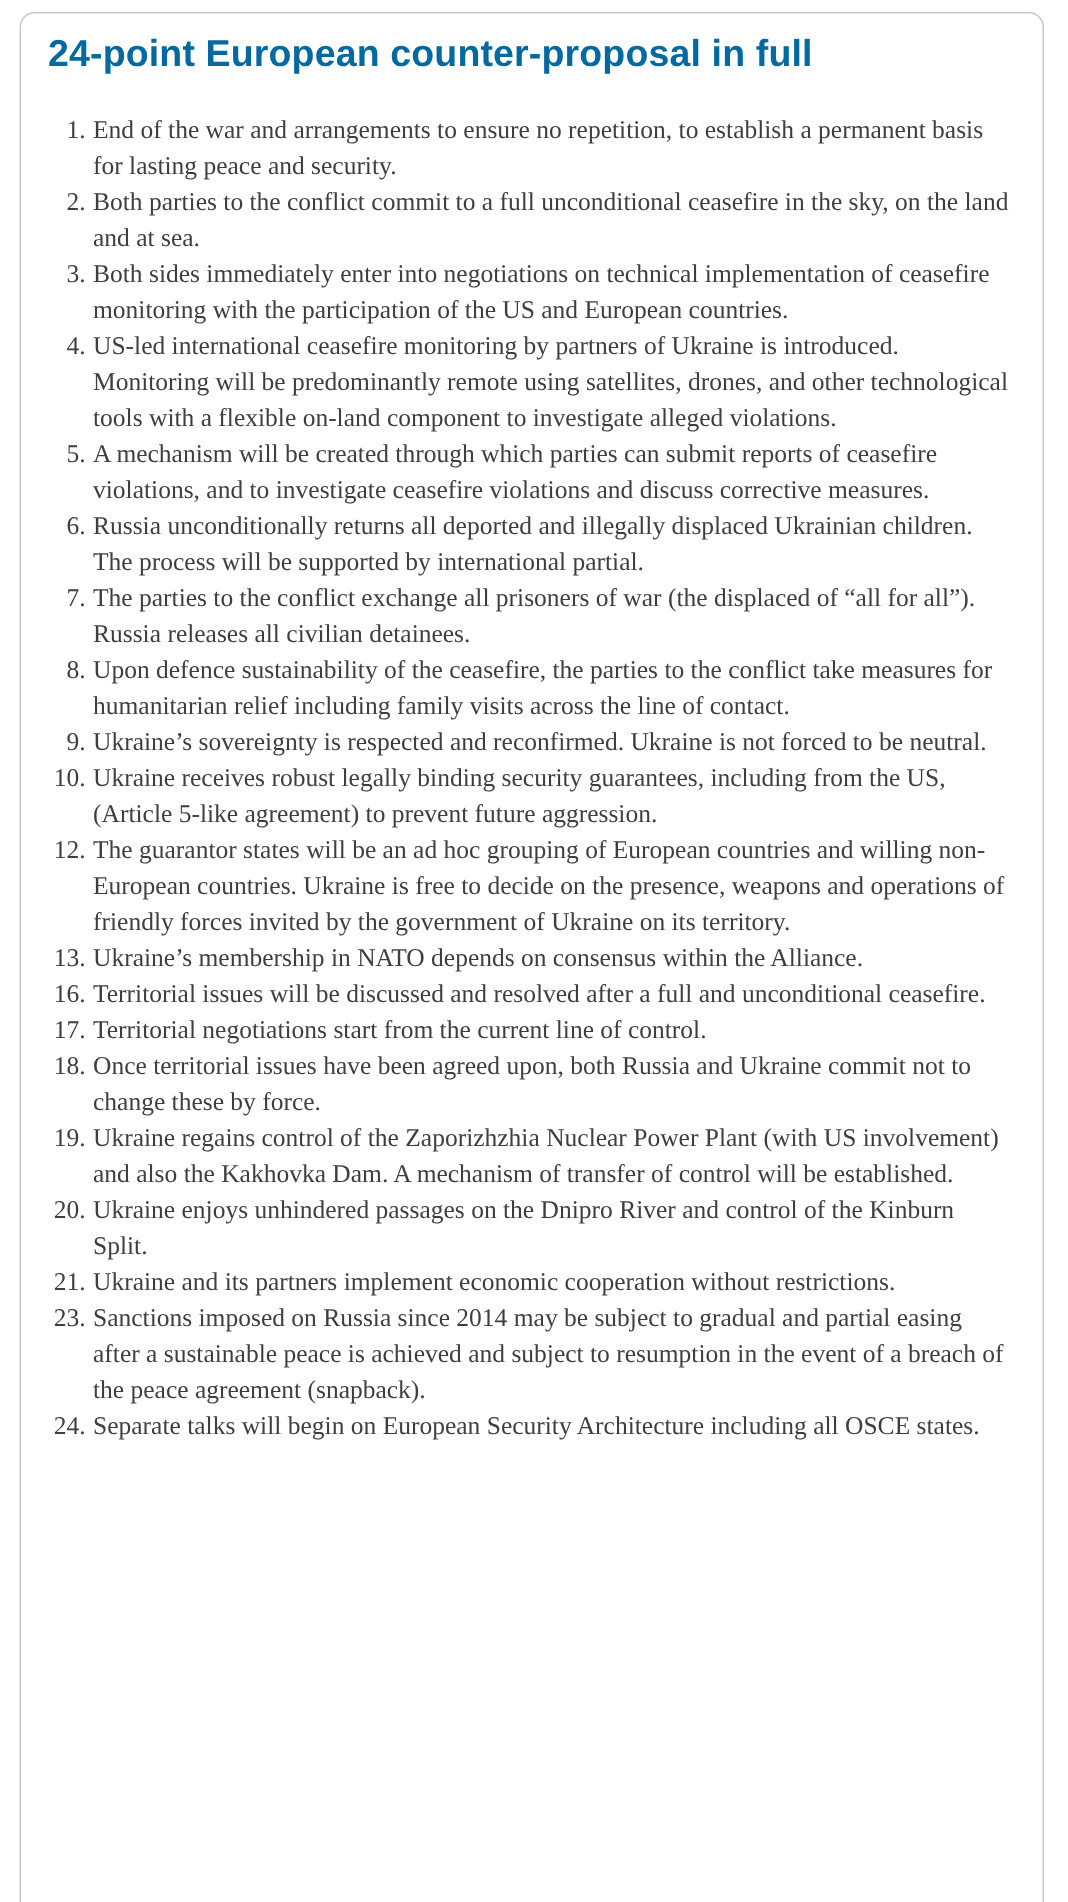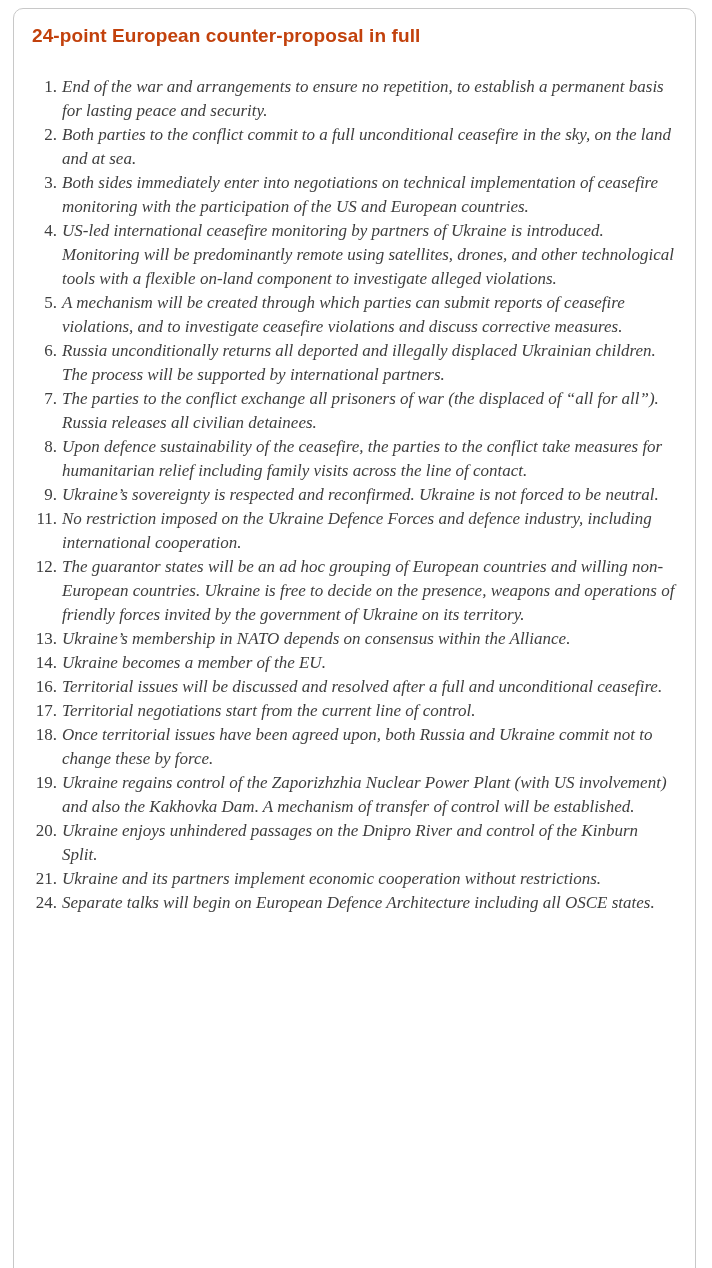--- a/index.html
+++ b/index.html
@@ -20,23 +20,23 @@
     box-sizing: border-box;
     background: #ffffff;
     border: 1px solid #c8c8c8;
     border-radius: 10px;
     padding: 14px 20px 24px 18px;
   }
   .card-title {
     margin: 0;
     font-family: "Liberation Sans", sans-serif;
     font-weight: 700;
-    font-size: 19px;
+    font-size: 25px;
     line-height: 26px;
-    color: #c2410c;
+    color: #0369a1;
     letter-spacing: 0.1px;
   }
   ol.proposal-list {
     list-style: none;
     margin: 26px 0 0 0;
     padding: 0 0 0 15px;
   }
   ol.proposal-list li {
     display: flex;
     align-items: flex-start;
@@ -49,21 +49,20 @@
     flex: 0 0 33px;
     width: 33px;
     box-sizing: border-box;
     margin-left: -18px;
     padding-right: 5px;
     text-align: right;
   }
   ol.proposal-list .txt {
     flex: 1 1 auto;
     max-width: 632px;
-    font-style: italic;
   }
 </style>
 </head>
 <body>
 
 <div class="card">
   <h2 class="card-title">24-point European counter-proposal in full</h2>
   <ol class="proposal-list">
     <li>
         <span class="num">1.</span>
@@ -80,49 +79,45 @@
     <li>
         <span class="num">4.</span>
         <span class="txt">US-led international ceasefire monitoring by partners of Ukraine is introduced. Monitoring will be predominantly remote using satellites, drones, and other technological tools with a flexible on-land component to investigate alleged violations.</span>
       </li>
     <li>
         <span class="num">5.</span>
         <span class="txt">A mechanism will be created through which parties can submit reports of ceasefire violations, and to investigate ceasefire violations and discuss corrective measures.</span>
       </li>
     <li>
         <span class="num">6.</span>
-        <span class="txt">Russia unconditionally returns all deported and illegally displaced Ukrainian children. The process will be supported by international partners.</span>
+        <span class="txt">Russia unconditionally returns all deported and illegally displaced Ukrainian children. The process will be supported by international partial.</span>
       </li>
     <li>
         <span class="num">7.</span>
         <span class="txt">The parties to the conflict exchange all prisoners of war (the displaced of “all for all”). Russia releases all civilian detainees.</span>
       </li>
     <li>
         <span class="num">8.</span>
         <span class="txt">Upon defence sustainability of the ceasefire, the parties to the conflict take measures for humanitarian relief including family visits across the line of contact.</span>
       </li>
     <li>
         <span class="num">9.</span>
         <span class="txt">Ukraine’s sovereignty is respected and reconfirmed. Ukraine is not forced to be neutral.</span>
       </li>
     <li>
-        <span class="num">11.</span>
-        <span class="txt">No restriction imposed on the Ukraine Defence Forces and defence industry, including international cooperation.</span>
+        <span class="num">10.</span>
+        <span class="txt">Ukraine receives robust legally binding security guarantees, including from the US, (Article 5-like agreement) to prevent future aggression.</span>
       </li>
     <li>
         <span class="num">12.</span>
         <span class="txt">The guarantor states will be an ad hoc grouping of European countries and willing non-European countries. Ukraine is free to decide on the presence, weapons and operations of friendly forces invited by the government of Ukraine on its territory.</span>
       </li>
     <li>
         <span class="num">13.</span>
         <span class="txt">Ukraine’s membership in NATO depends on consensus within the Alliance.</span>
-      </li>
-    <li>
-        <span class="num">14.</span>
-        <span class="txt">Ukraine becomes a member of the EU.</span>
       </li>
     <li>
         <span class="num">16.</span>
         <span class="txt">Territorial issues will be discussed and resolved after a full and unconditional ceasefire.</span>
       </li>
     <li>
         <span class="num">17.</span>
         <span class="txt">Territorial negotiations start from the current line of control.</span>
       </li>
     <li>
@@ -135,17 +130,21 @@
       </li>
     <li>
         <span class="num">20.</span>
         <span class="txt">Ukraine enjoys unhindered passages on the Dnipro River and control of the Kinburn Split.</span>
       </li>
     <li>
         <span class="num">21.</span>
         <span class="txt">Ukraine and its partners implement economic cooperation without restrictions.</span>
       </li>
     <li>
+        <span class="num">23.</span>
+        <span class="txt">Sanctions imposed on Russia since 2014 may be subject to gradual and partial easing after a sustainable peace is achieved and subject to resumption in the event of a breach of the peace agreement (snapback).</span>
+      </li>
+    <li>
         <span class="num">24.</span>
-        <span class="txt">Separate talks will begin on European Defence Architecture including all OSCE states.</span>
+        <span class="txt">Separate talks will begin on European Security Architecture including all OSCE states.</span>
       </li>
   </ol>
 </div>
 
 </body></html>

